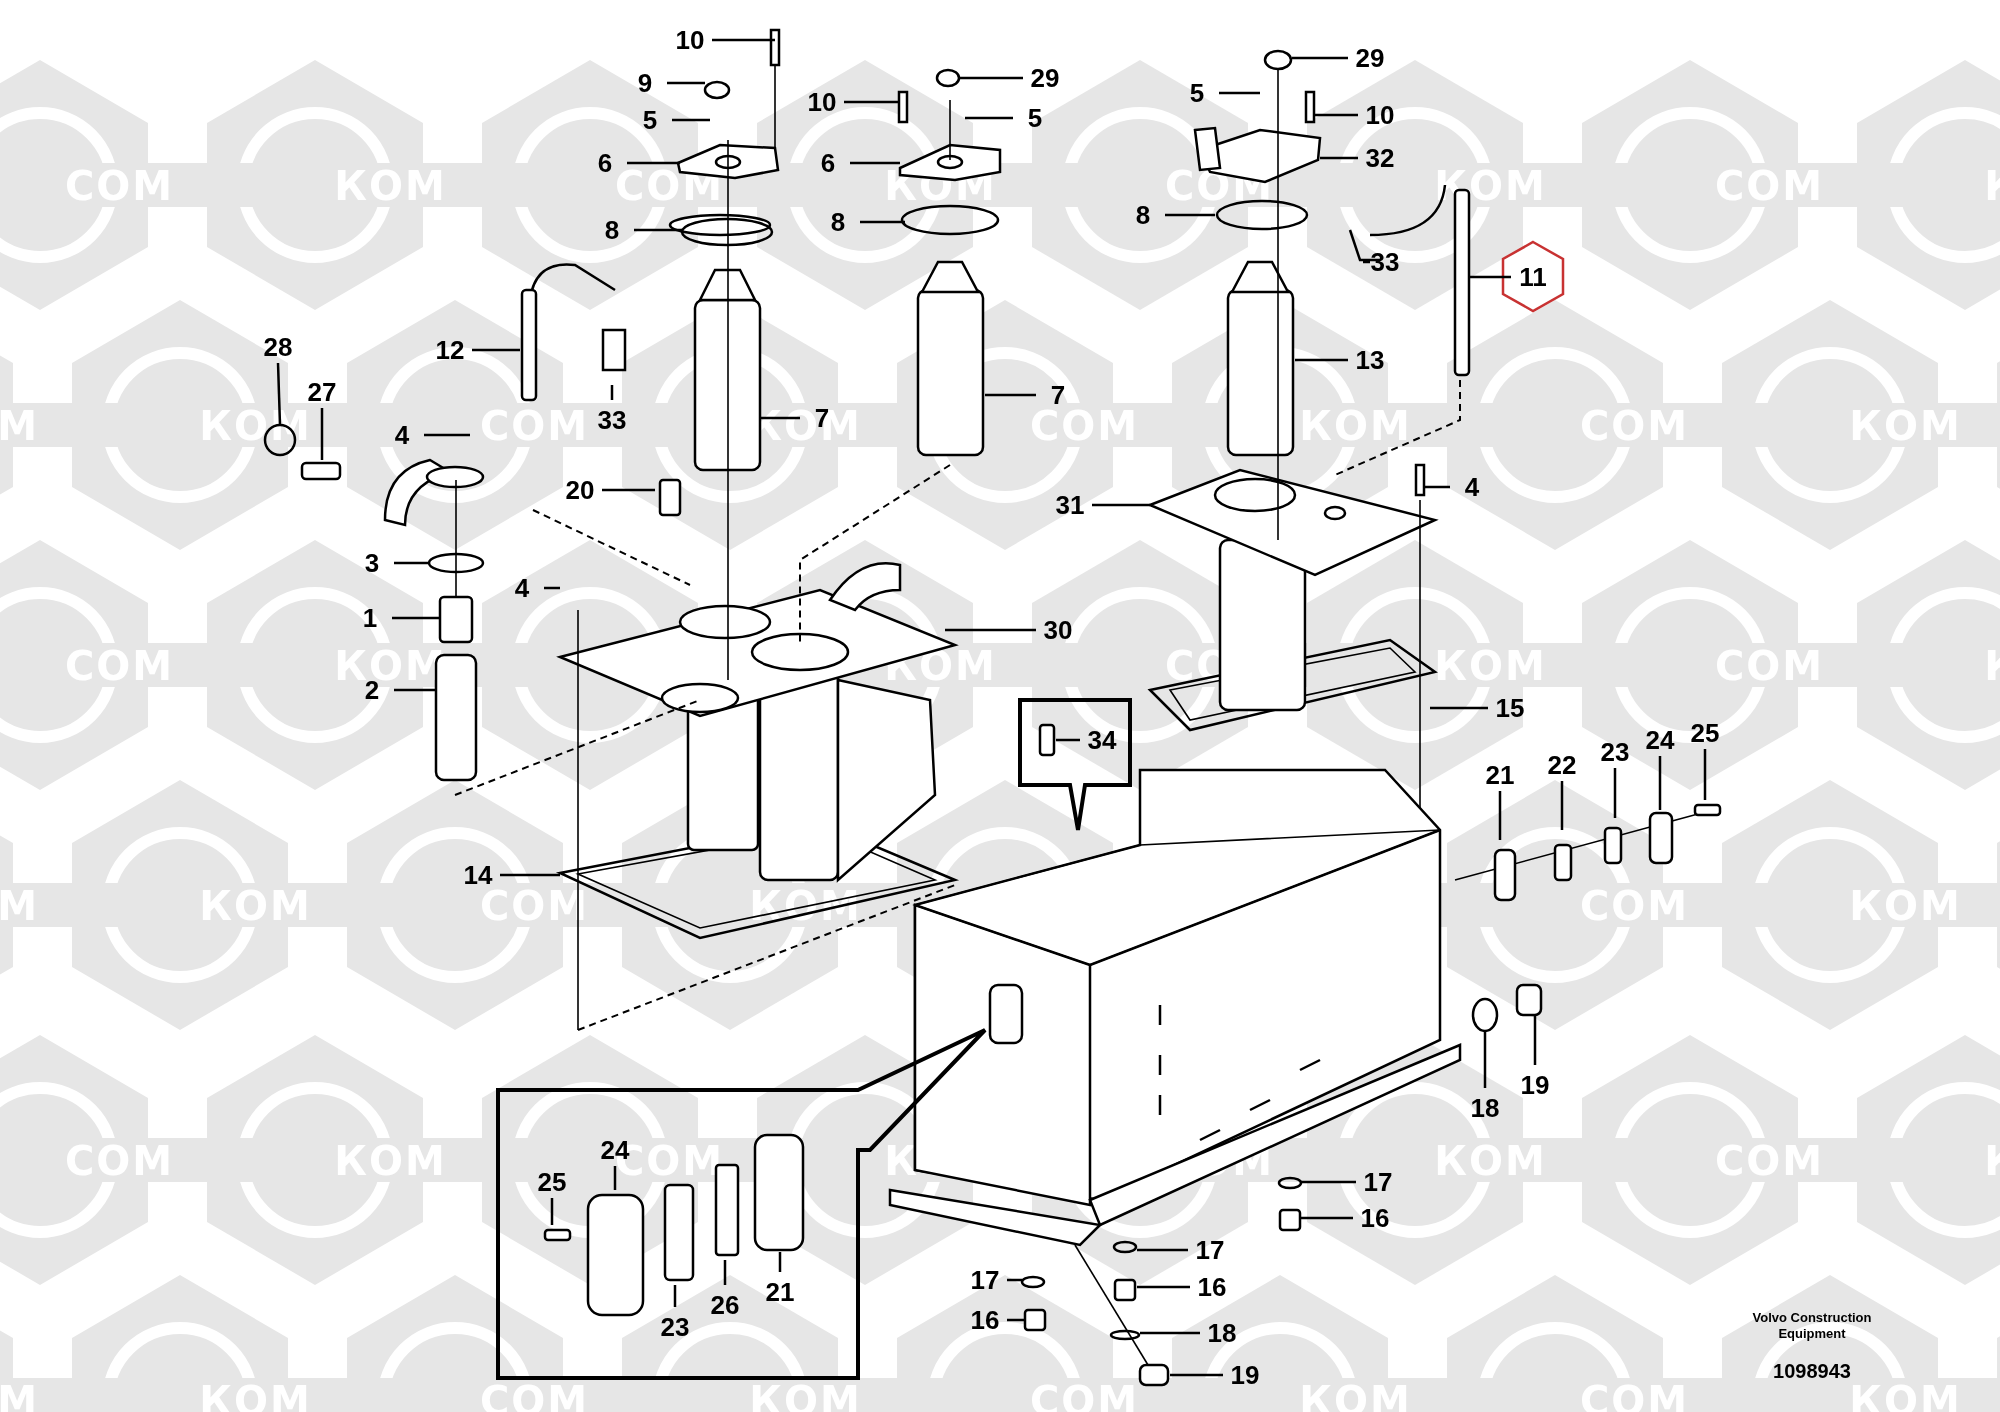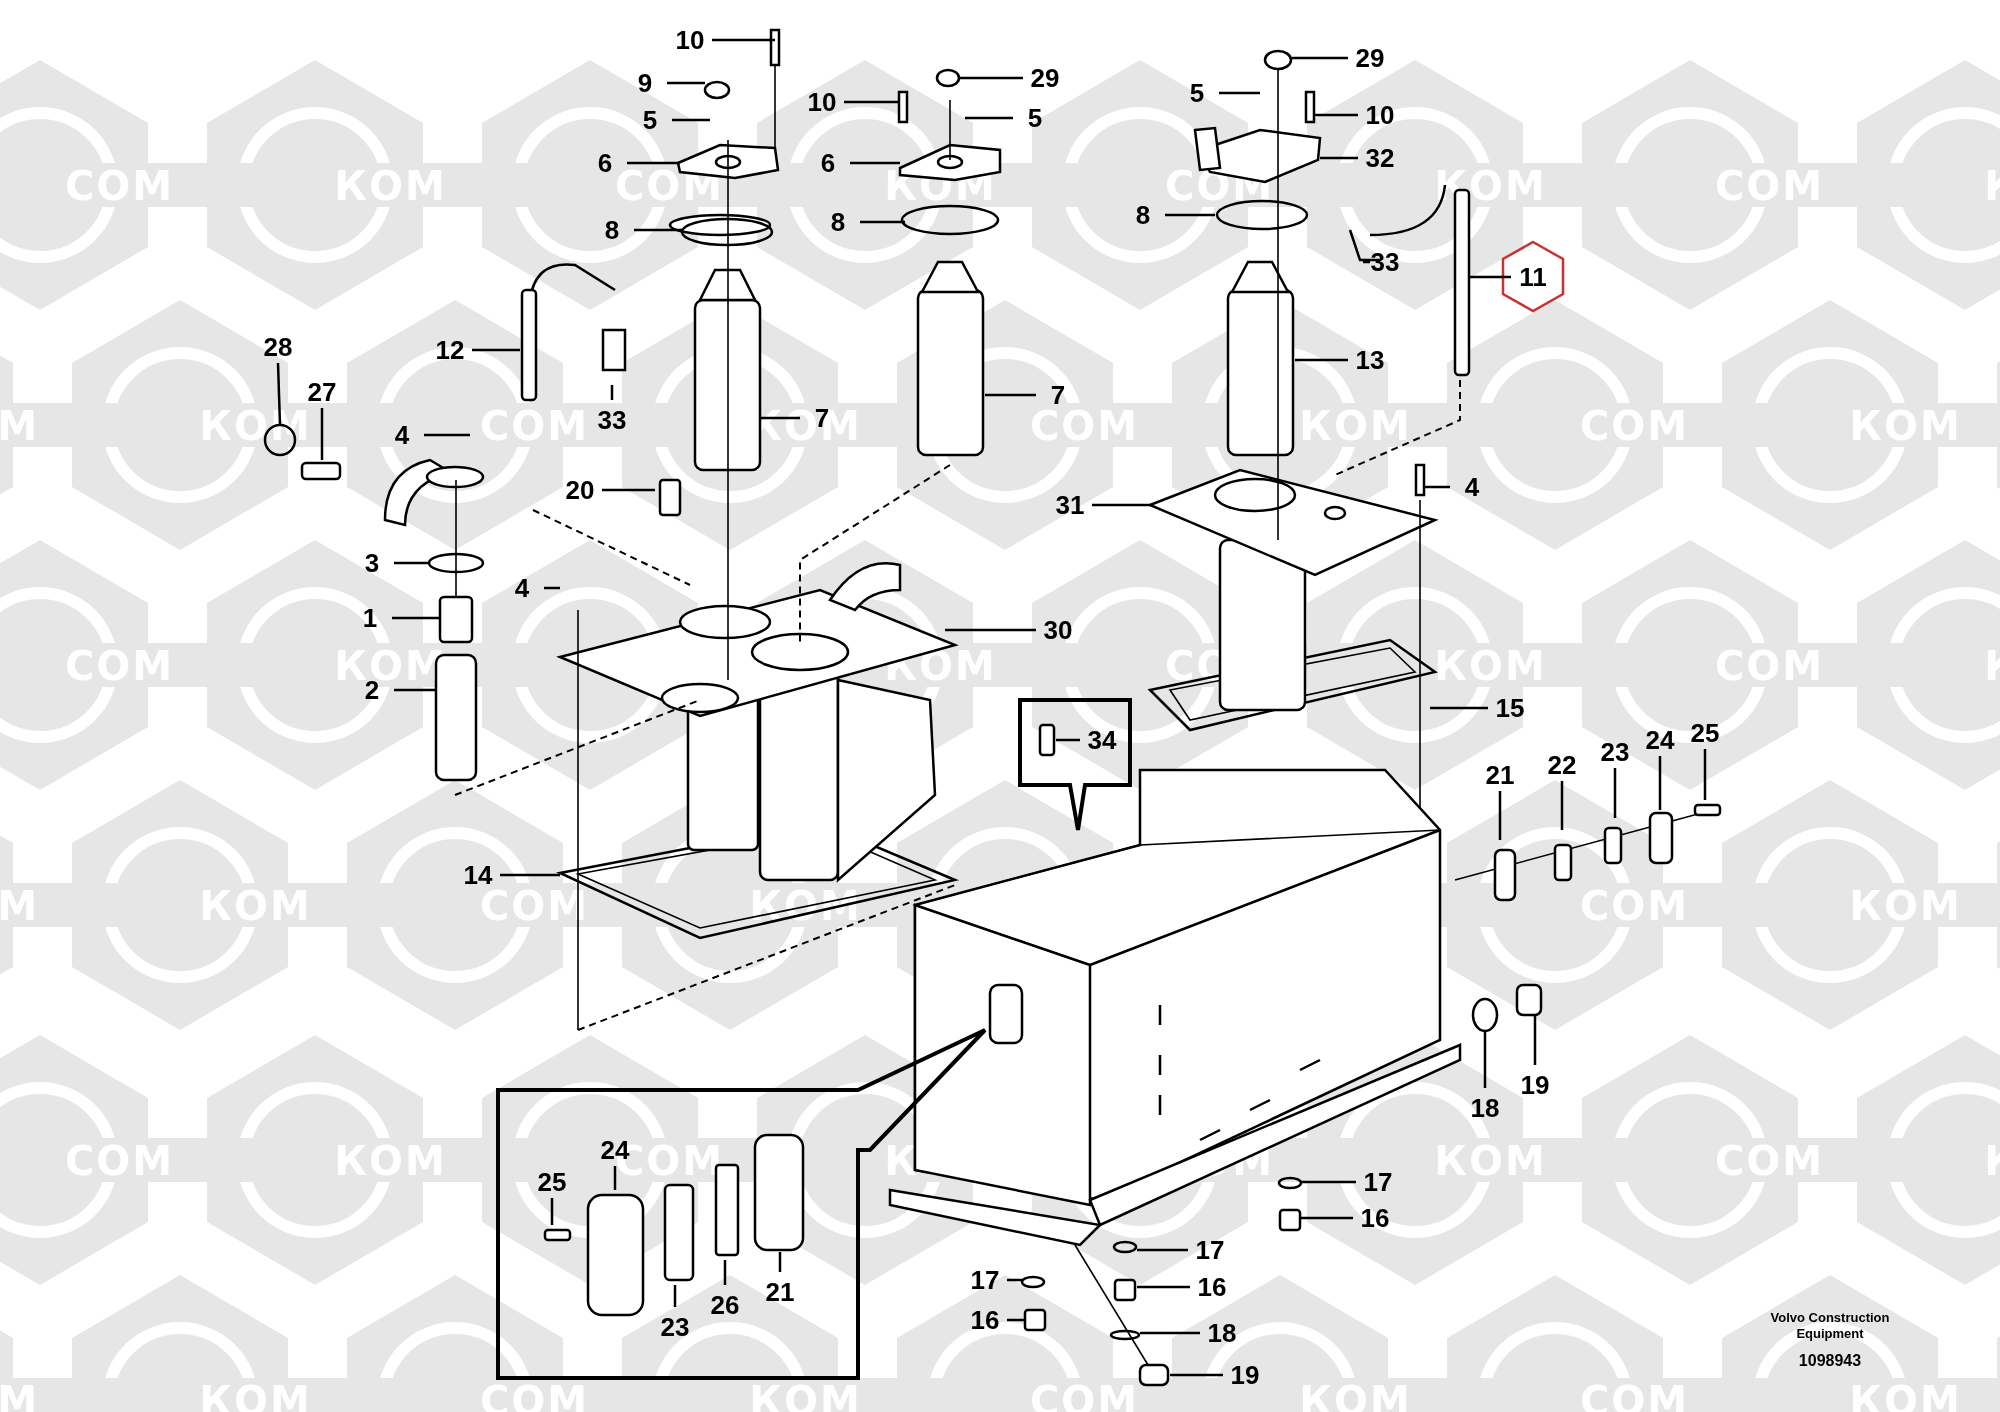--- a/index.html
+++ b/index.html
@@ -4,23 +4,23 @@
 <style>
   html,body{margin:0;padding:0;background:#fff;}
   body{width:2000px;height:1412px;position:relative;overflow:hidden;font-family:"Liberation Sans",sans-serif;}
   #stage{position:absolute;left:0;top:0;width:2000px;height:1412px;}
   .wm-text{font-family:"DejaVu Sans",sans-serif;font-weight:bold;font-size:40px;fill:#fff;letter-spacing:2px;}
   .callout{font-family:"Liberation Sans",sans-serif;font-weight:bold;font-size:26px;fill:#000;}
   .ln{stroke:#000;stroke-width:2.5;fill:none;}
   .part{stroke:#000;stroke-width:2.5;fill:#fff;}
   .dash{stroke:#000;stroke-width:2;stroke-dasharray:7 5;fill:none;}
   .thin{stroke:#000;stroke-width:1.6;fill:none;}
-  .credit{position:absolute;right:70px;width:200px;text-align:center;color:#000;font-weight:bold;}
+  .credit{position:absolute;right:88px;width:200px;text-align:center;color:#000;font-weight:bold;}
   .credit .maker{font-size:13px;line-height:16px;}
-  .credit .num{font-size:16px;margin-top:10px;}
+  .credit .num{font-size:20px;margin-top:18px;}
 </style>
 </head>
 <body>
 
 <svg id="stage" viewBox="0 0 2000 1412" xmlns="http://www.w3.org/2000/svg">
   <defs>
     <g id="wm-hex">
       <polygon points="0,-125 108,-62 108,62 0,125 -108,62 -108,-62" fill="#e6e6e6"></polygon>
       <circle cx="0" cy="0" r="72" fill="none" stroke="#fff" stroke-width="12"></circle>
       <rect x="-140" y="-22" width="280" height="44" fill="#e6e6e6"></rect>

